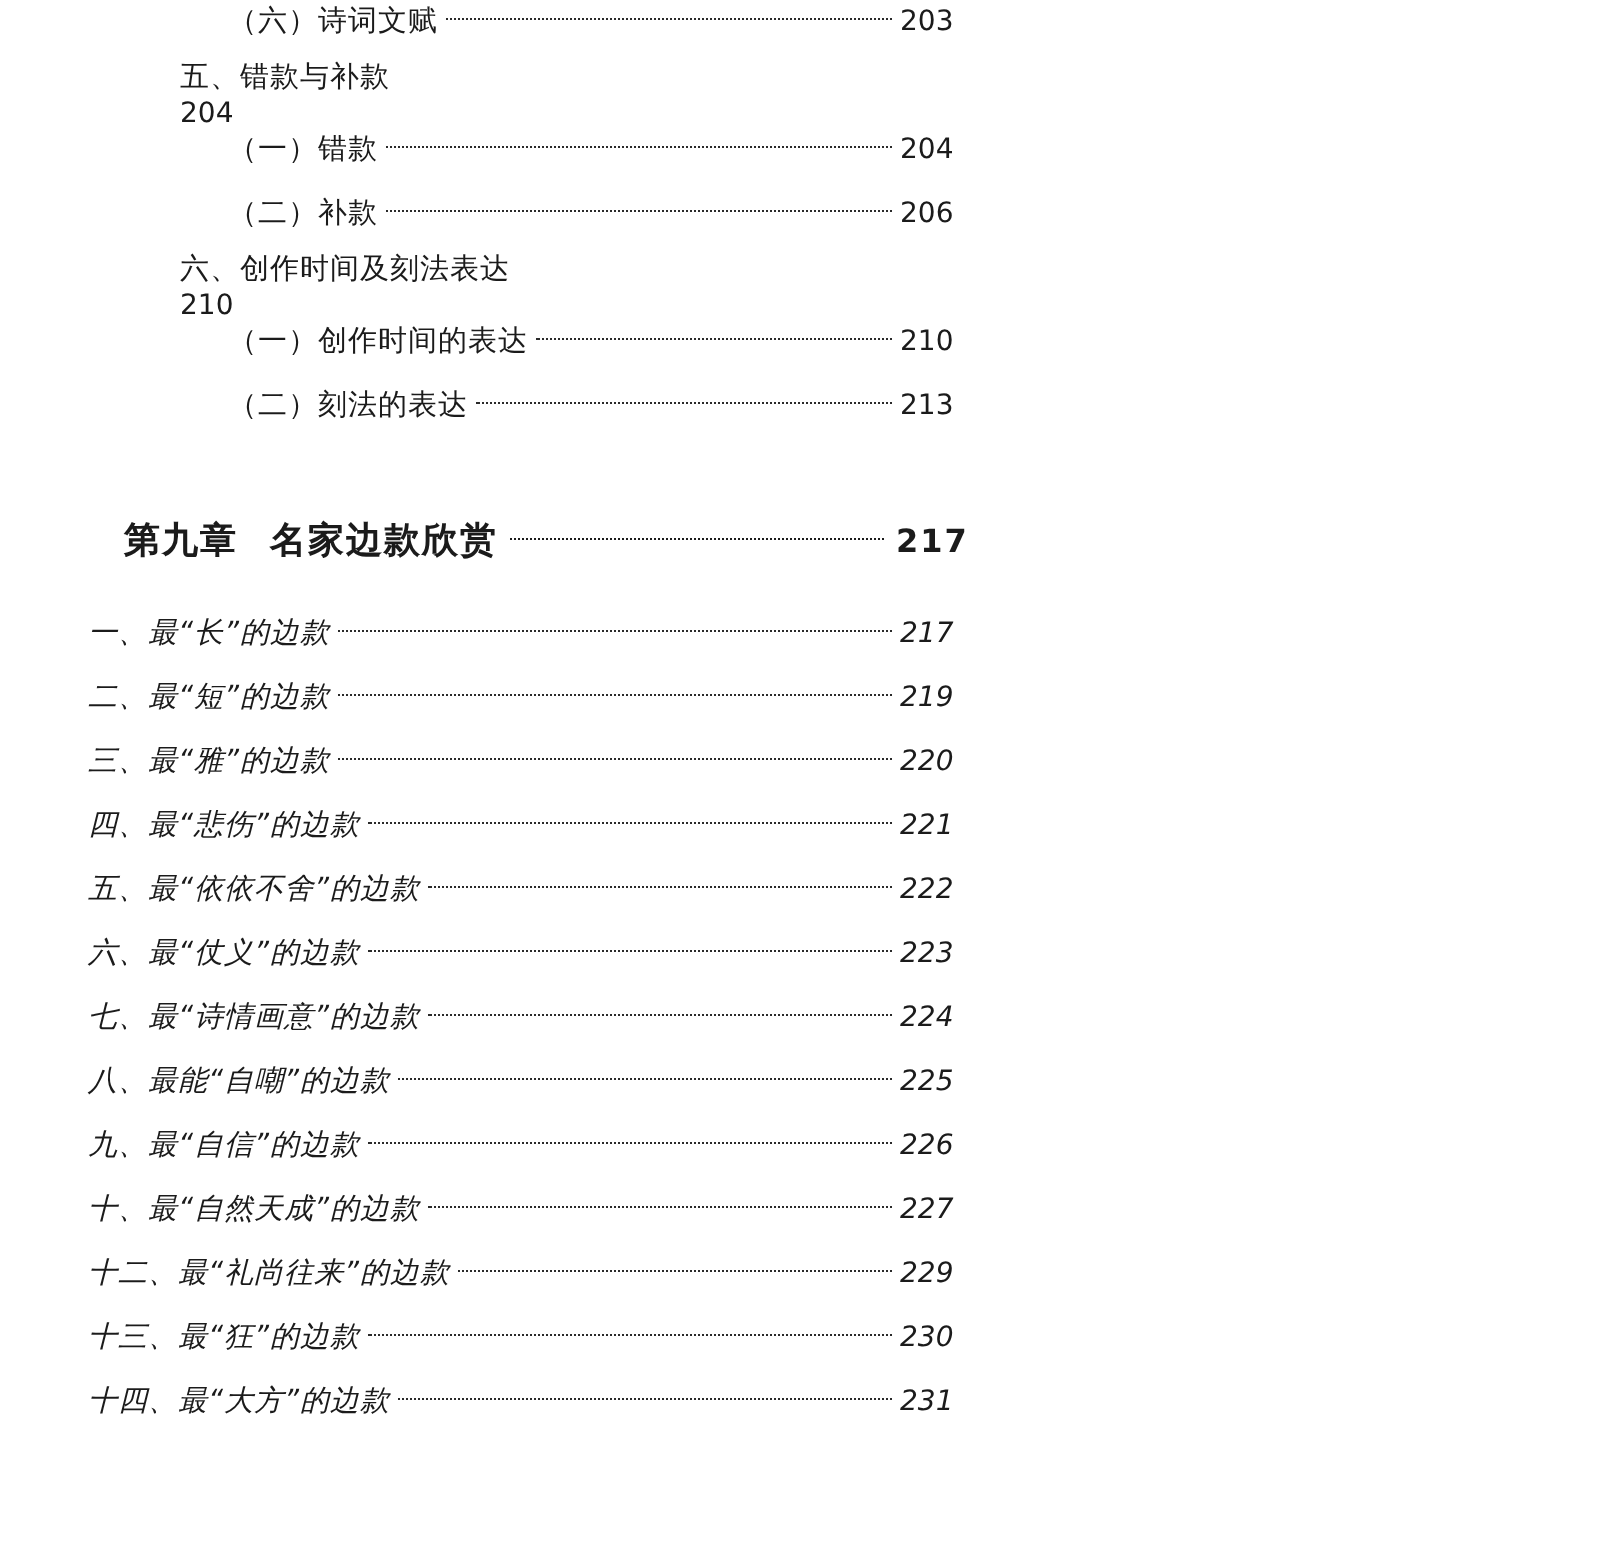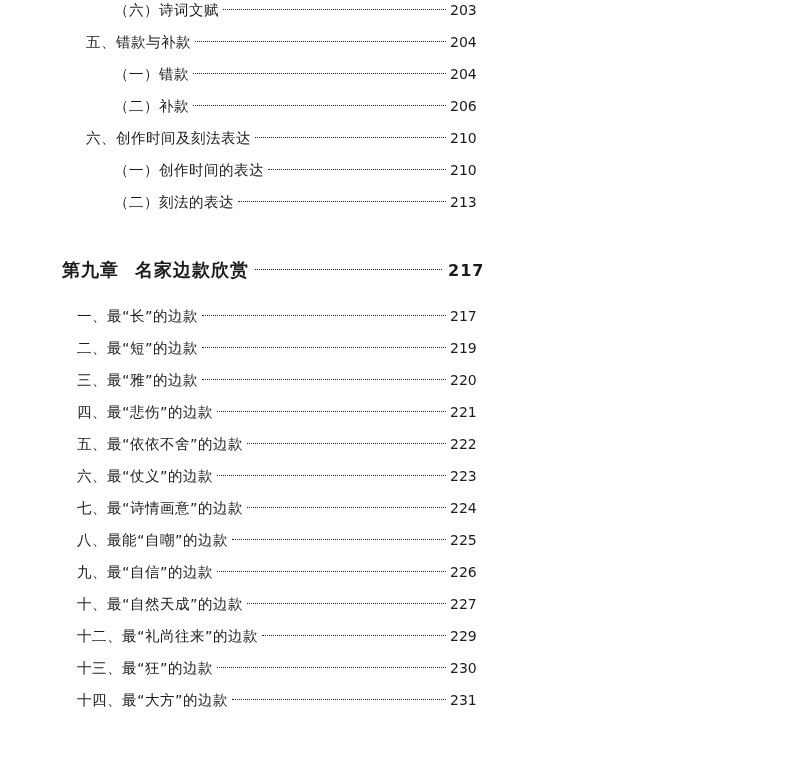--- a/index.html
+++ b/index.html
@@ -56,21 +56,21 @@
   .entry .pageno {
     width: 34px;
     text-align: left;
     white-space: nowrap;
     font-family: "DejaVu Sans", "Liberation Sans", sans-serif;
     font-size: 14px;
   }
 
   
   .lvl-3 { padding-left: 114px; padding-right: 316px; }
-  .lvl-2 { padding-left: 86px;  padding-right: 316px; }
+  .lvl-2 { padding-left: 86px;  padding-right: 316px; flex-direction: column; }
 
   
   .chapter {
     display: flex;
     align-items: baseline;
     font-size: 18px;
     font-weight: bold;
     height: 40px;
     padding-left: 62px;
     padding-right: 316px;
@@ -92,21 +92,21 @@
     bottom: 0.32em;
     border-bottom: 1.8px dotted #1b1b1b;
   }
   .chapter .pageno {
     width: 36px;
     text-align: right;
     font-size: 16px;
     font-weight: bold;
   }
 
-  .sec2 { padding-left: 77px; padding-right: 316px; }
+  .sec2 { padding-left: 44px; padding-right: 316px; font-style: italic; }
 
   .spacer-lg { height: 34px; }
   .spacer-sm { height: 8px; }
 </style>
 </head>
 <body>
 
 <div class="page">
   <div class="toc">
 

